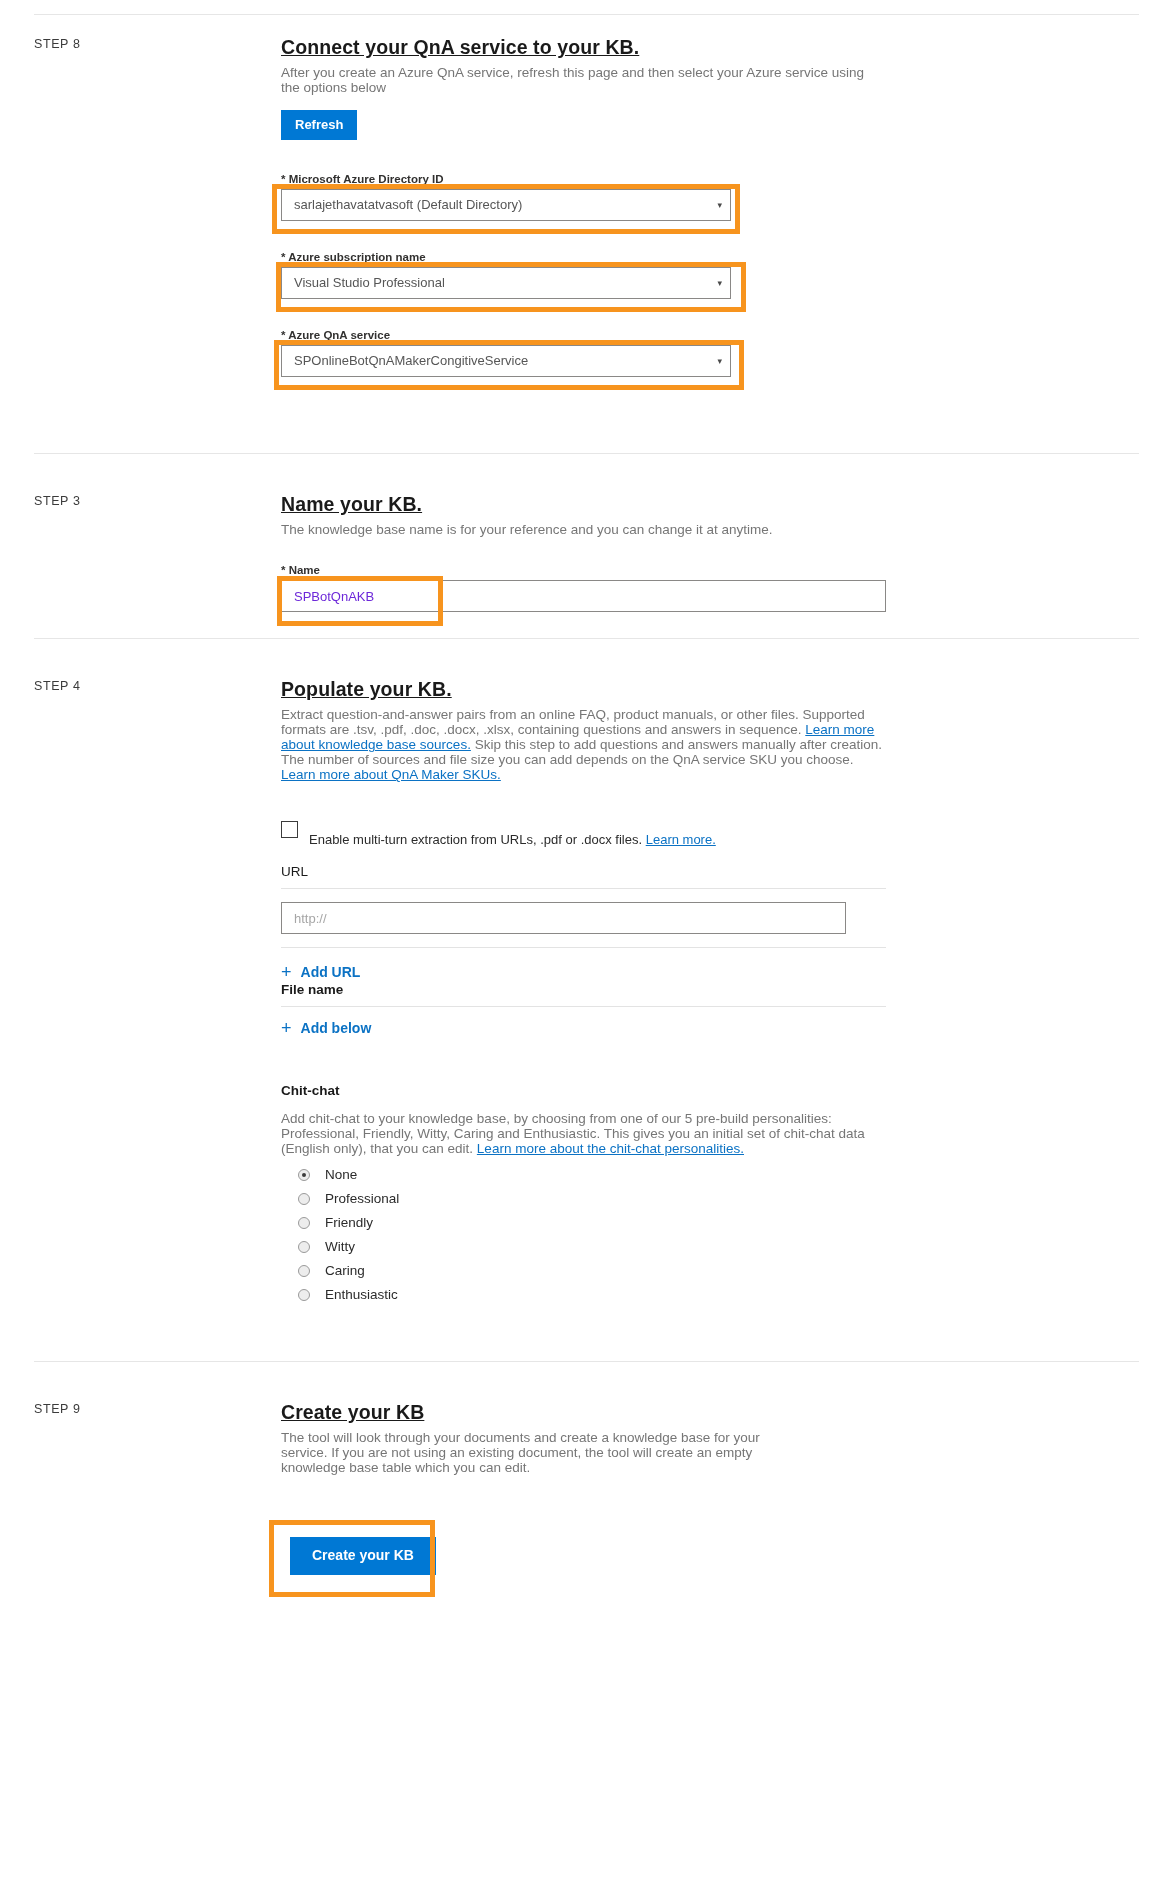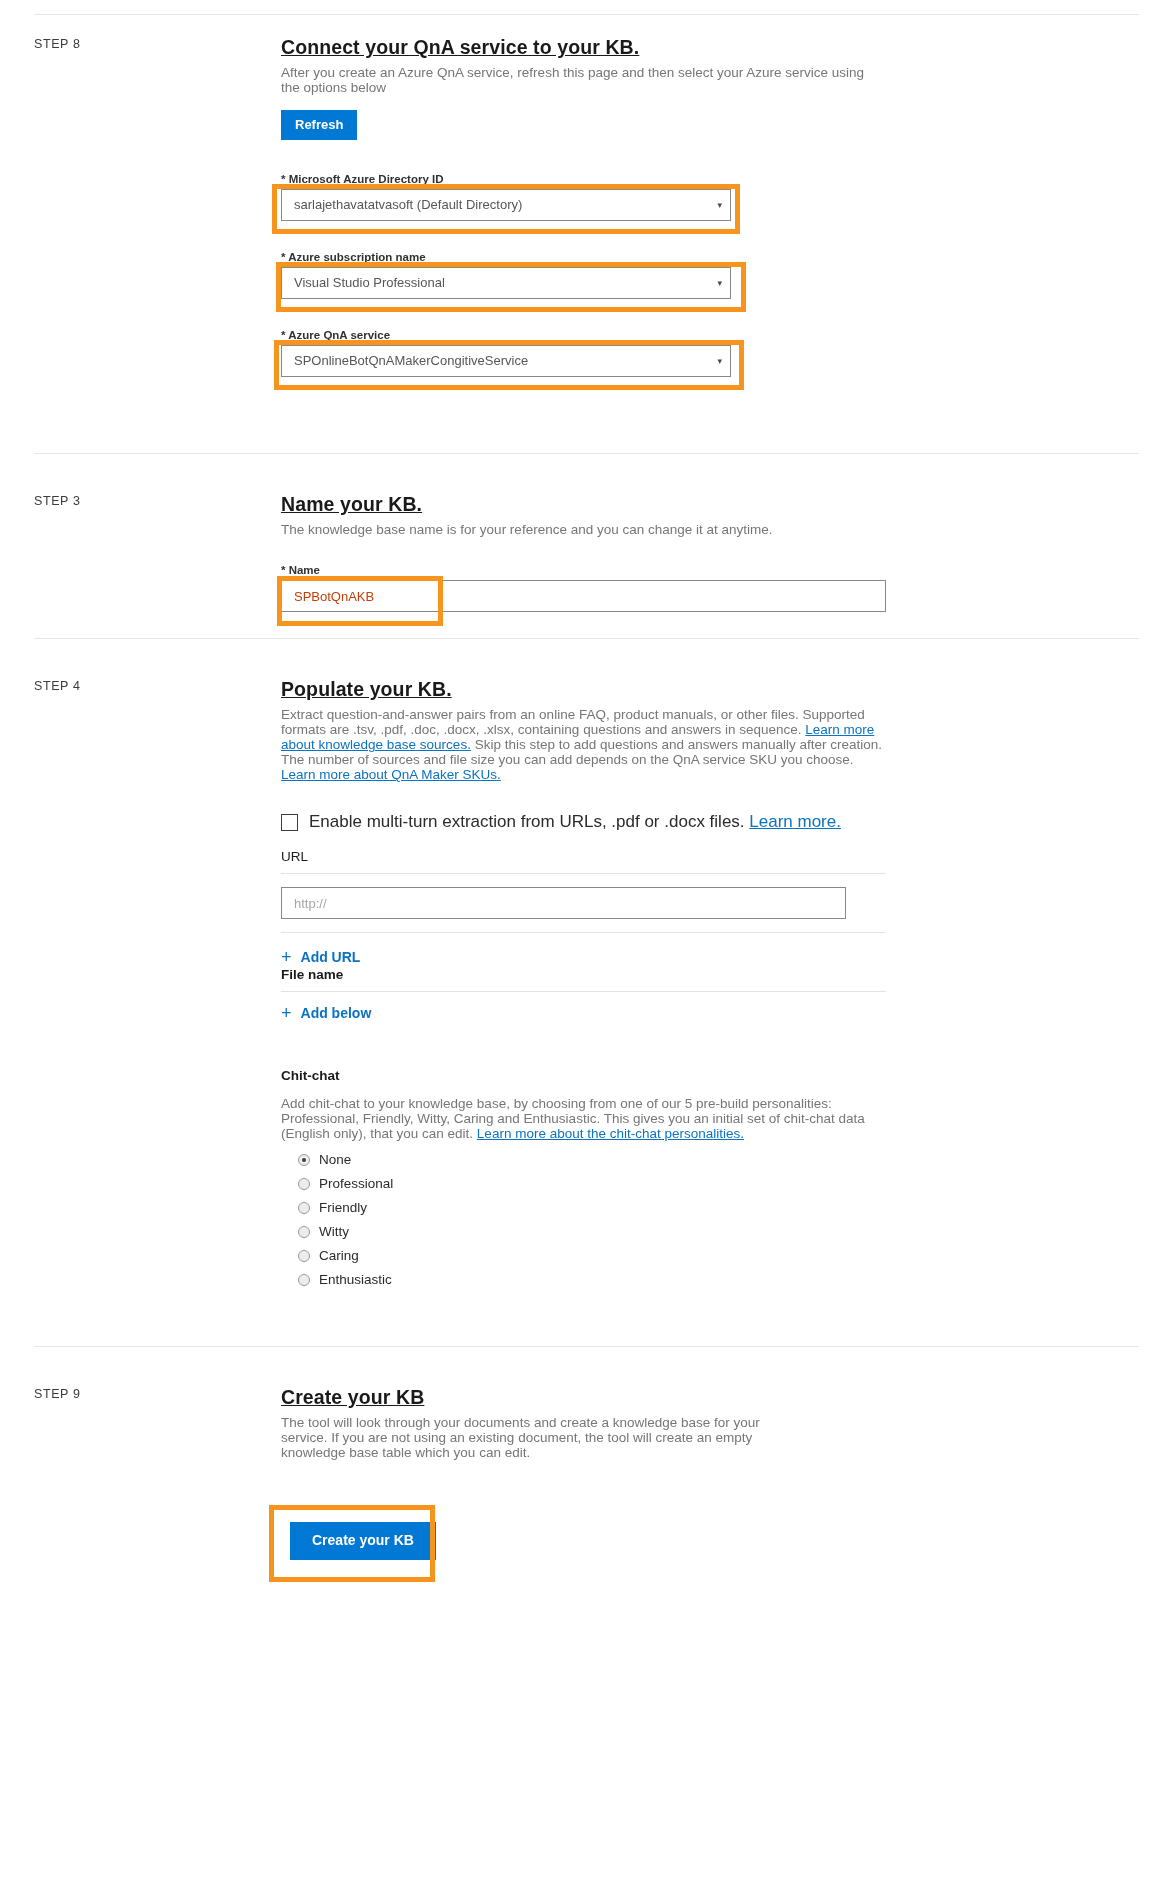--- a/index.html
+++ b/index.html
@@ -120,41 +120,42 @@
   }
 
   
   .text-input {
     width: 100%;
     height: 32px;
     border: 1px solid #8a8886;
     background: #fff;
     font-family: "Liberation Sans", sans-serif;
     font-size: 13px;
-    color: #c2410c;
+    color: #6d28d9;
     padding: 0 12px;
   }
   .text-input::placeholder { color: #a6a6a6; }
 
   
   .check-row {
     display: flex;
     align-items: center;
     gap: 11px;
   }
   .checkbox {
     width: 17px; height: 17px;
     border: 1.6px solid #3b3b3b;
     background: #fff;
     flex: 0 0 17px;
     cursor: pointer;
   }
   .check-label {
-    font-size: 17px;
+    font-size: 13px;
     color: #2b2b2b;
+    margin-top: 20px;
   }
 
   
   .add-link {
     display: inline-flex;
     align-items: center;
     gap: 9px;
     color: #0b72c4;
     font-size: 14px;
     font-weight: 600;
@@ -175,21 +176,21 @@
   }
   .rule {
     border-top: 1px solid #e3e3e3;
     height: 0;
   }
 
   
   .radio-row {
     display: flex;
     align-items: center;
-    gap: 9px;
+    gap: 15px;
     margin-bottom: 9px;
   }
   .radio {
     width: 12px; height: 12px;
     border-radius: 50%;
     border: 1px solid #9a9a9a;
     background: #ededed;
     flex: 0 0 12px;
     position: relative;
     cursor: pointer;

